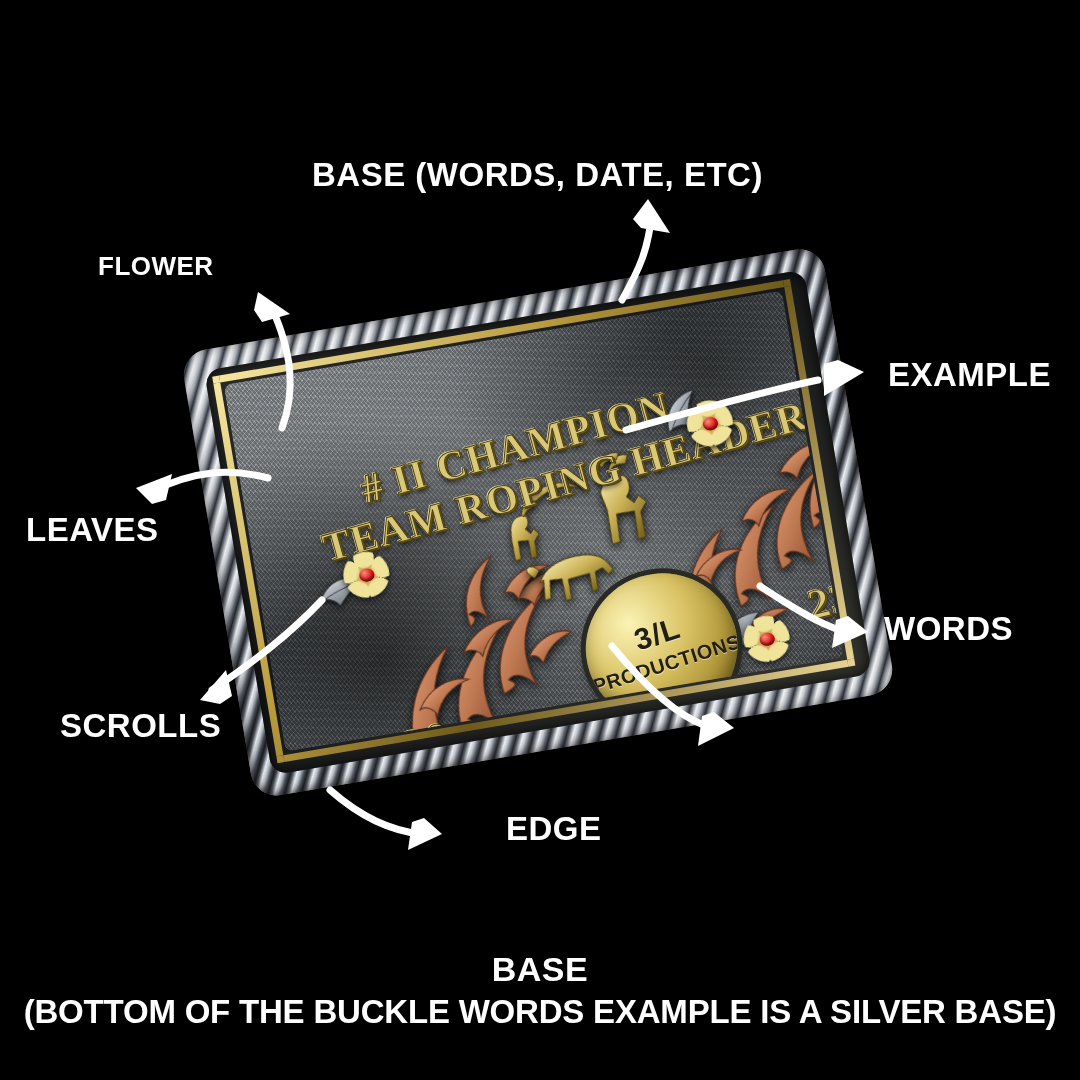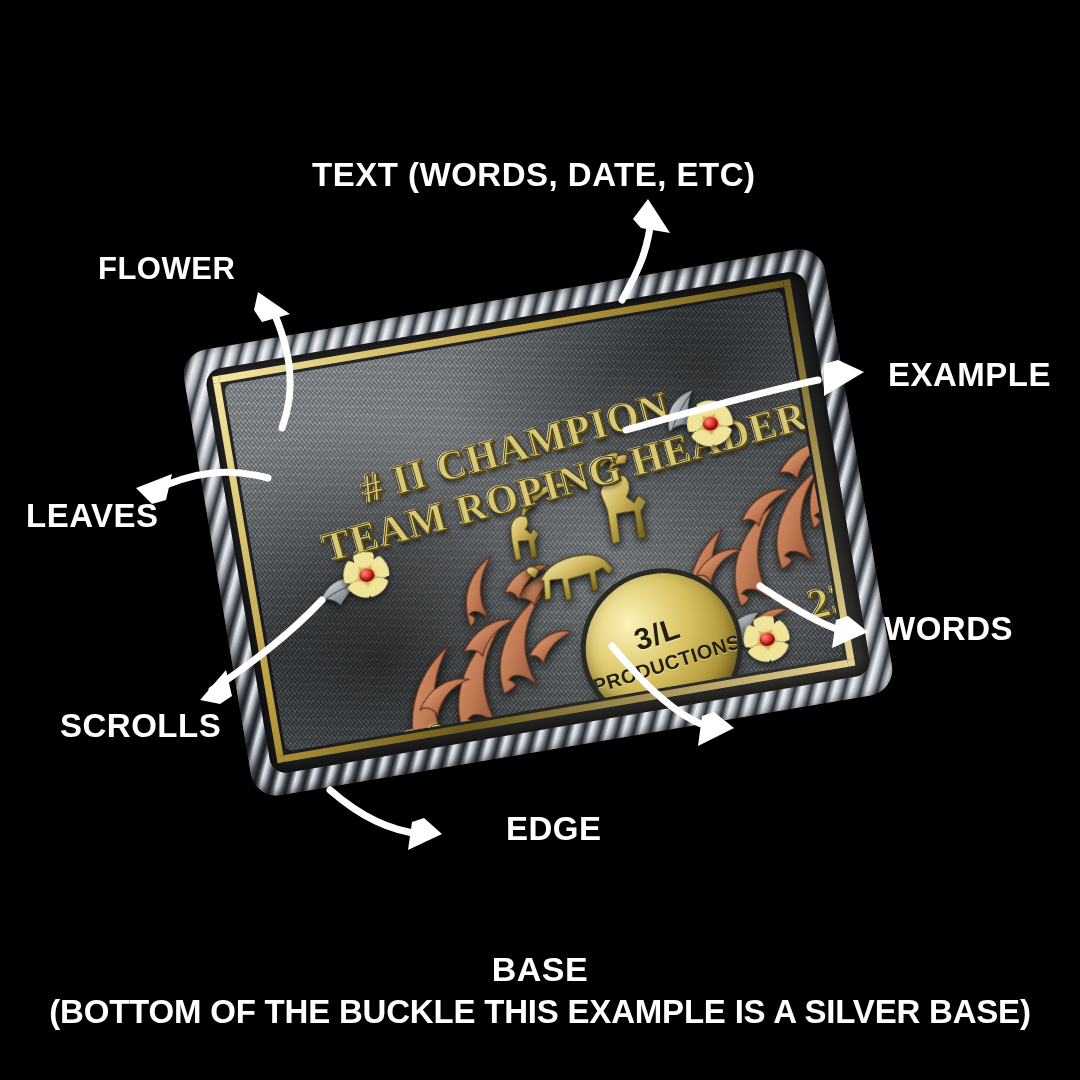--- a/index.html
+++ b/index.html
@@ -16,22 +16,22 @@
   .label{
     position:absolute;
     color:#ffffff;
     font-weight:bold;
     letter-spacing:.5px;
     white-space:nowrap;
     text-shadow:0 0 2px #000;
     line-height:1;
   }
   .lbl-text   {left:312px; top:158px; font-size:33px;}
-  .lbl-flower {left:98px;  top:253px; font-size:31px;text-align:right;}
-  .lbl-leaves {left:26px;  top:499px; font-size:33px;}
+  .lbl-flower {left:98px;  top:253px; font-size:26px;text-align:right;}
+  .lbl-leaves {left:26px;  top:513px; font-size:33px;}
   .lbl-scrolls{left:52px;  top:709px; font-size:33px;margin-left:8px;}
   .lbl-edge   {left:462px; top:812px; font-size:33px;margin-left:44px;}
   .lbl-logo   {left:750px; top:710px; font-size:33px;}
   .lbl-stones {left:884px; top:612px; font-size:33px;}
   .lbl-figure {left:888px; top:358px; font-size:33px;}
 
   .base-block{
     position:absolute;left:0;right:0;top:950px;text-align:center;
     font-weight:bold;line-height:1.12;
   }
@@ -373,26 +373,26 @@
       <path class="ar" d="M760,586 C796,610 820,624 840,630"></path>
       <path class="arh" d="M868,632 L832,648 L836,620 L848,616 Z"></path>
     </g>
 
     <g>
       <path class="ar" d="M626,430 C690,412 760,392 818,380"></path>
       <path class="arh" d="M864,372 L824,396 L824,364 L838,360 Z"></path>
     </g>
   </svg>
 
-  <div class="label lbl-text">TEXT (WORDS, DATE, ETC)</div>
+  <div class="label lbl-text">BASE (WORDS, DATE, ETC)</div>
   <div class="label lbl-flower">FLOWER</div>
   <div class="label lbl-leaves">LEAVES</div>
   <div class="label lbl-scrolls">SCROLLS</div>
   <div class="label lbl-edge">EDGE</div>
   <div class="label lbl-stones">WORDS</div>
   <div class="label lbl-figure">EXAMPLE</div>
 
   <div class="base-block">
     <div class="base-title">BASE</div>
-    <div class="base-sub">(BOTTOM OF THE BUCKLE THIS EXAMPLE IS A SILVER BASE)</div>
+    <div class="base-sub">(BOTTOM OF THE BUCKLE WORDS EXAMPLE IS A SILVER BASE)</div>
   </div>
 
 </div>
 
 </body></html>

